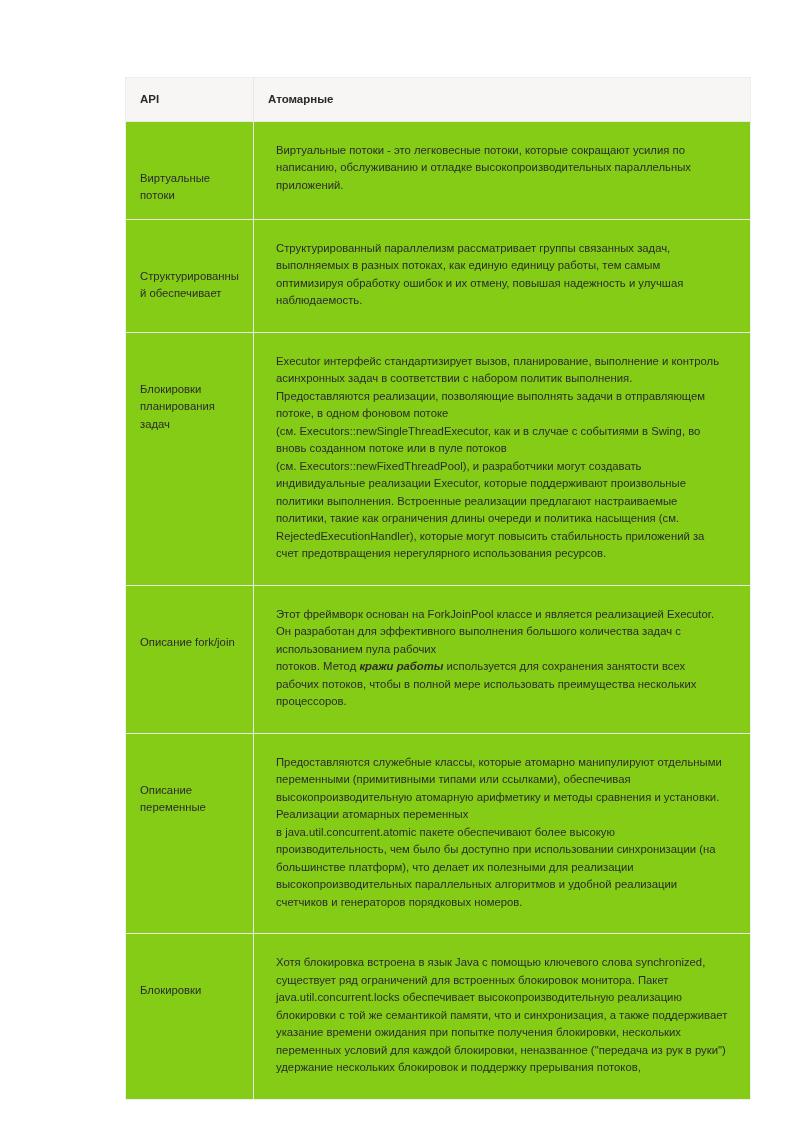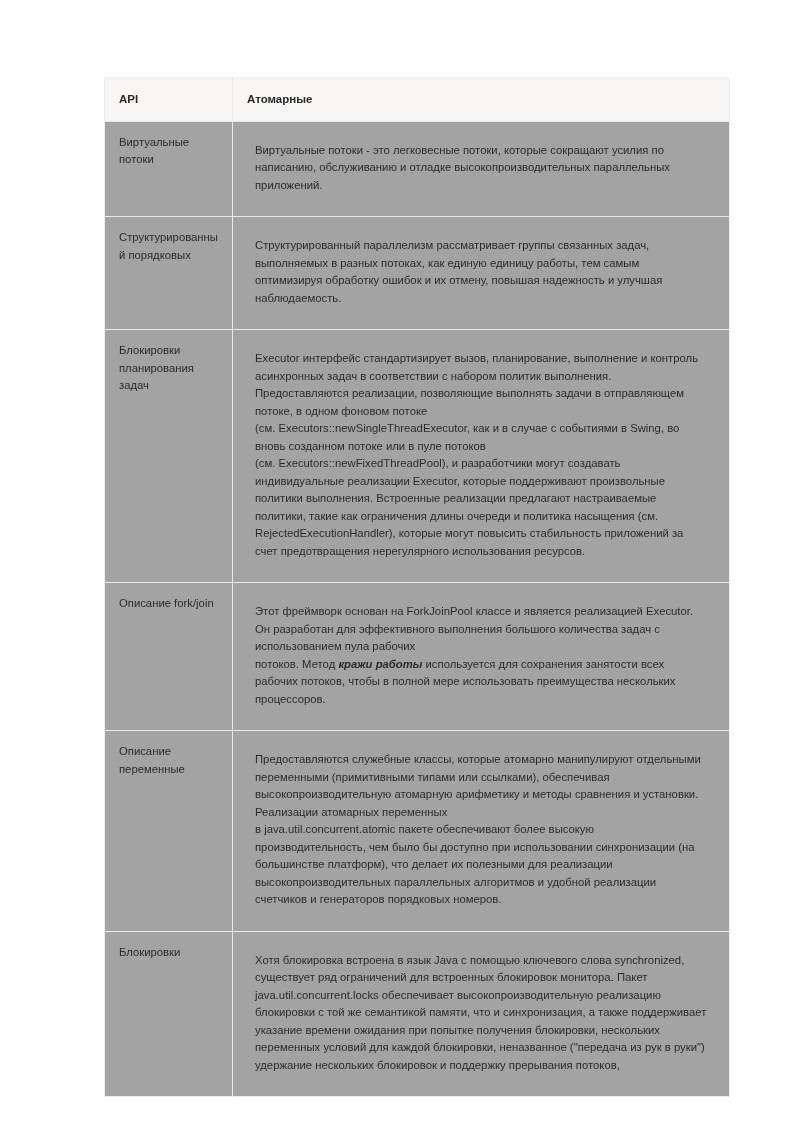--- a/index.html
+++ b/index.html
@@ -15,27 +15,27 @@
     -webkit-font-smoothing: antialiased;
   }
   .page {
     position: relative;
     width: 794px;
     height: 1123px;
     box-sizing: border-box;
   }
   .api-table {
     position: absolute;
-    left: 104px;
+    left: 125px;
     top: 77px;
     width: 625px;
     border-collapse: collapse;
     border: 1px solid #efeeec;
     table-layout: fixed;
-    background: #a3a3a3;
+    background: #84cc16;
   }
   .api-table col.col-api { width: 128px; }
   .api-table col.col-desc { width: 497px; }
 
   .api-table thead th {
     background: #f7f6f4;
     border-bottom: 1px solid #e9e8e5;
     font-size: 11.5px;
     font-weight: bold;
     color: #2a2a2a;
@@ -64,20 +64,21 @@
   }
   .api-table tbody tr:first-child td {
     border-top: none;
   }
   .cell-desc p {
     margin: 8px;
   }
   .cell-api span {
     display: block;
     word-break: break-word;
+    margin-top: 36px;
   }
   em.emph {
     font-style: italic;
     font-weight: bold;
   }
 </style>
 </head>
 <body>
 
 <div class="page">
@@ -99,21 +100,21 @@
         <td class="cell-api">
             <span>Виртуальные потоки</span>
           </td>
         <td class="cell-desc">
             <p>Виртуальные потоки - это легковесные потоки, которые сокращают усилия по написанию, обслуживанию и отладке высокопроизводительных параллельных приложений.</p>
           </td>
       </tr>
 
       <tr>
         <td class="cell-api">
-            <span>Структурированный порядковых</span>
+            <span>Структурированный обеспечивает</span>
           </td>
         <td class="cell-desc">
             <p>Структурированный параллелизм рассматривает группы связанных задач, выполняемых в разных потоках, как единую единицу работы, тем самым оптимизируя обработку ошибок и их отмену, повышая надежность и улучшая наблюдаемость.</p>
           </td>
       </tr>
 
       <tr>
         <td class="cell-api">
             <span>Блокировки планирования задач</span>
           </td>

